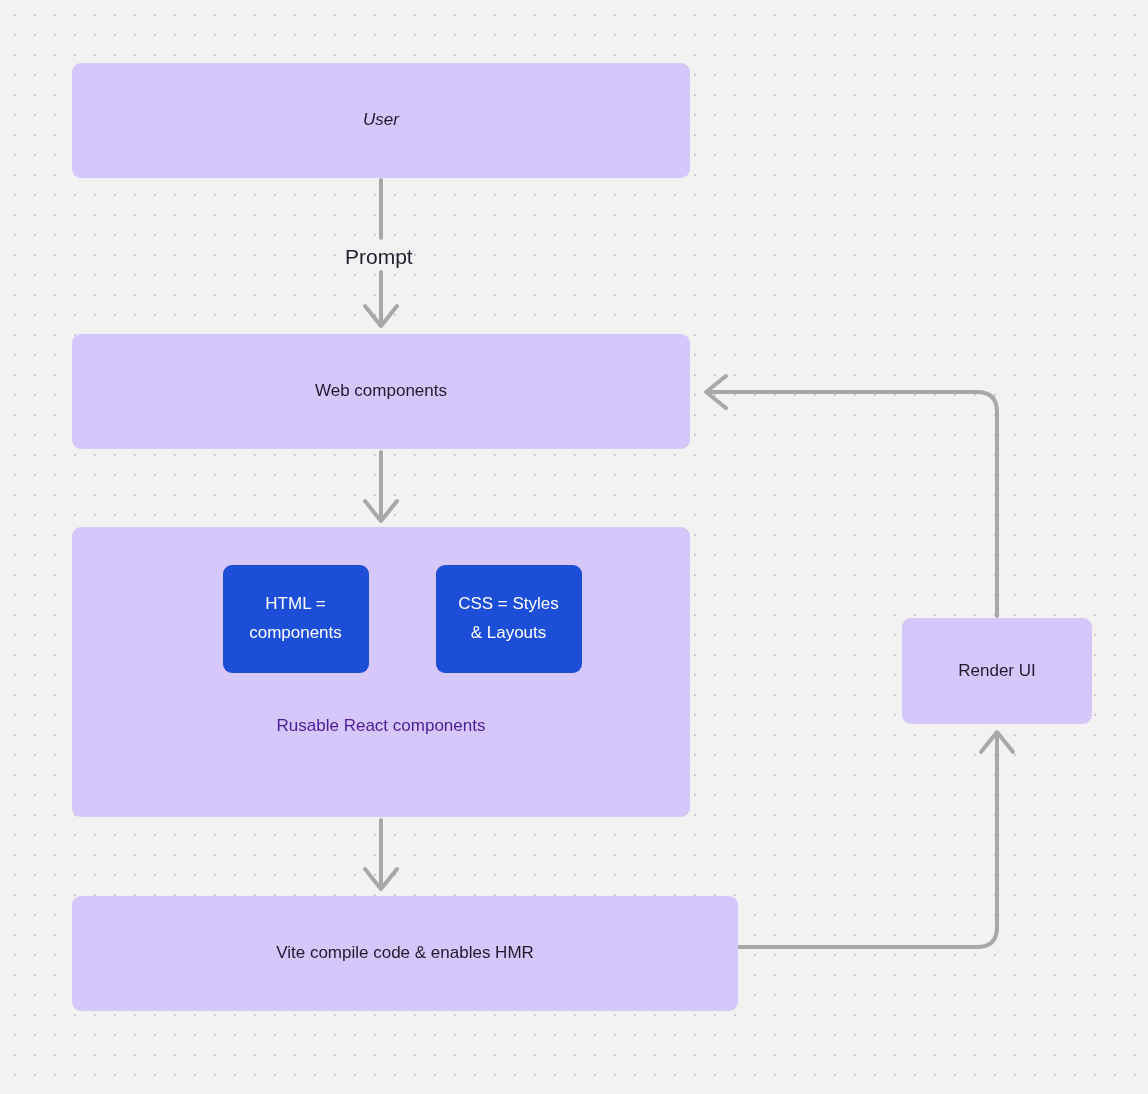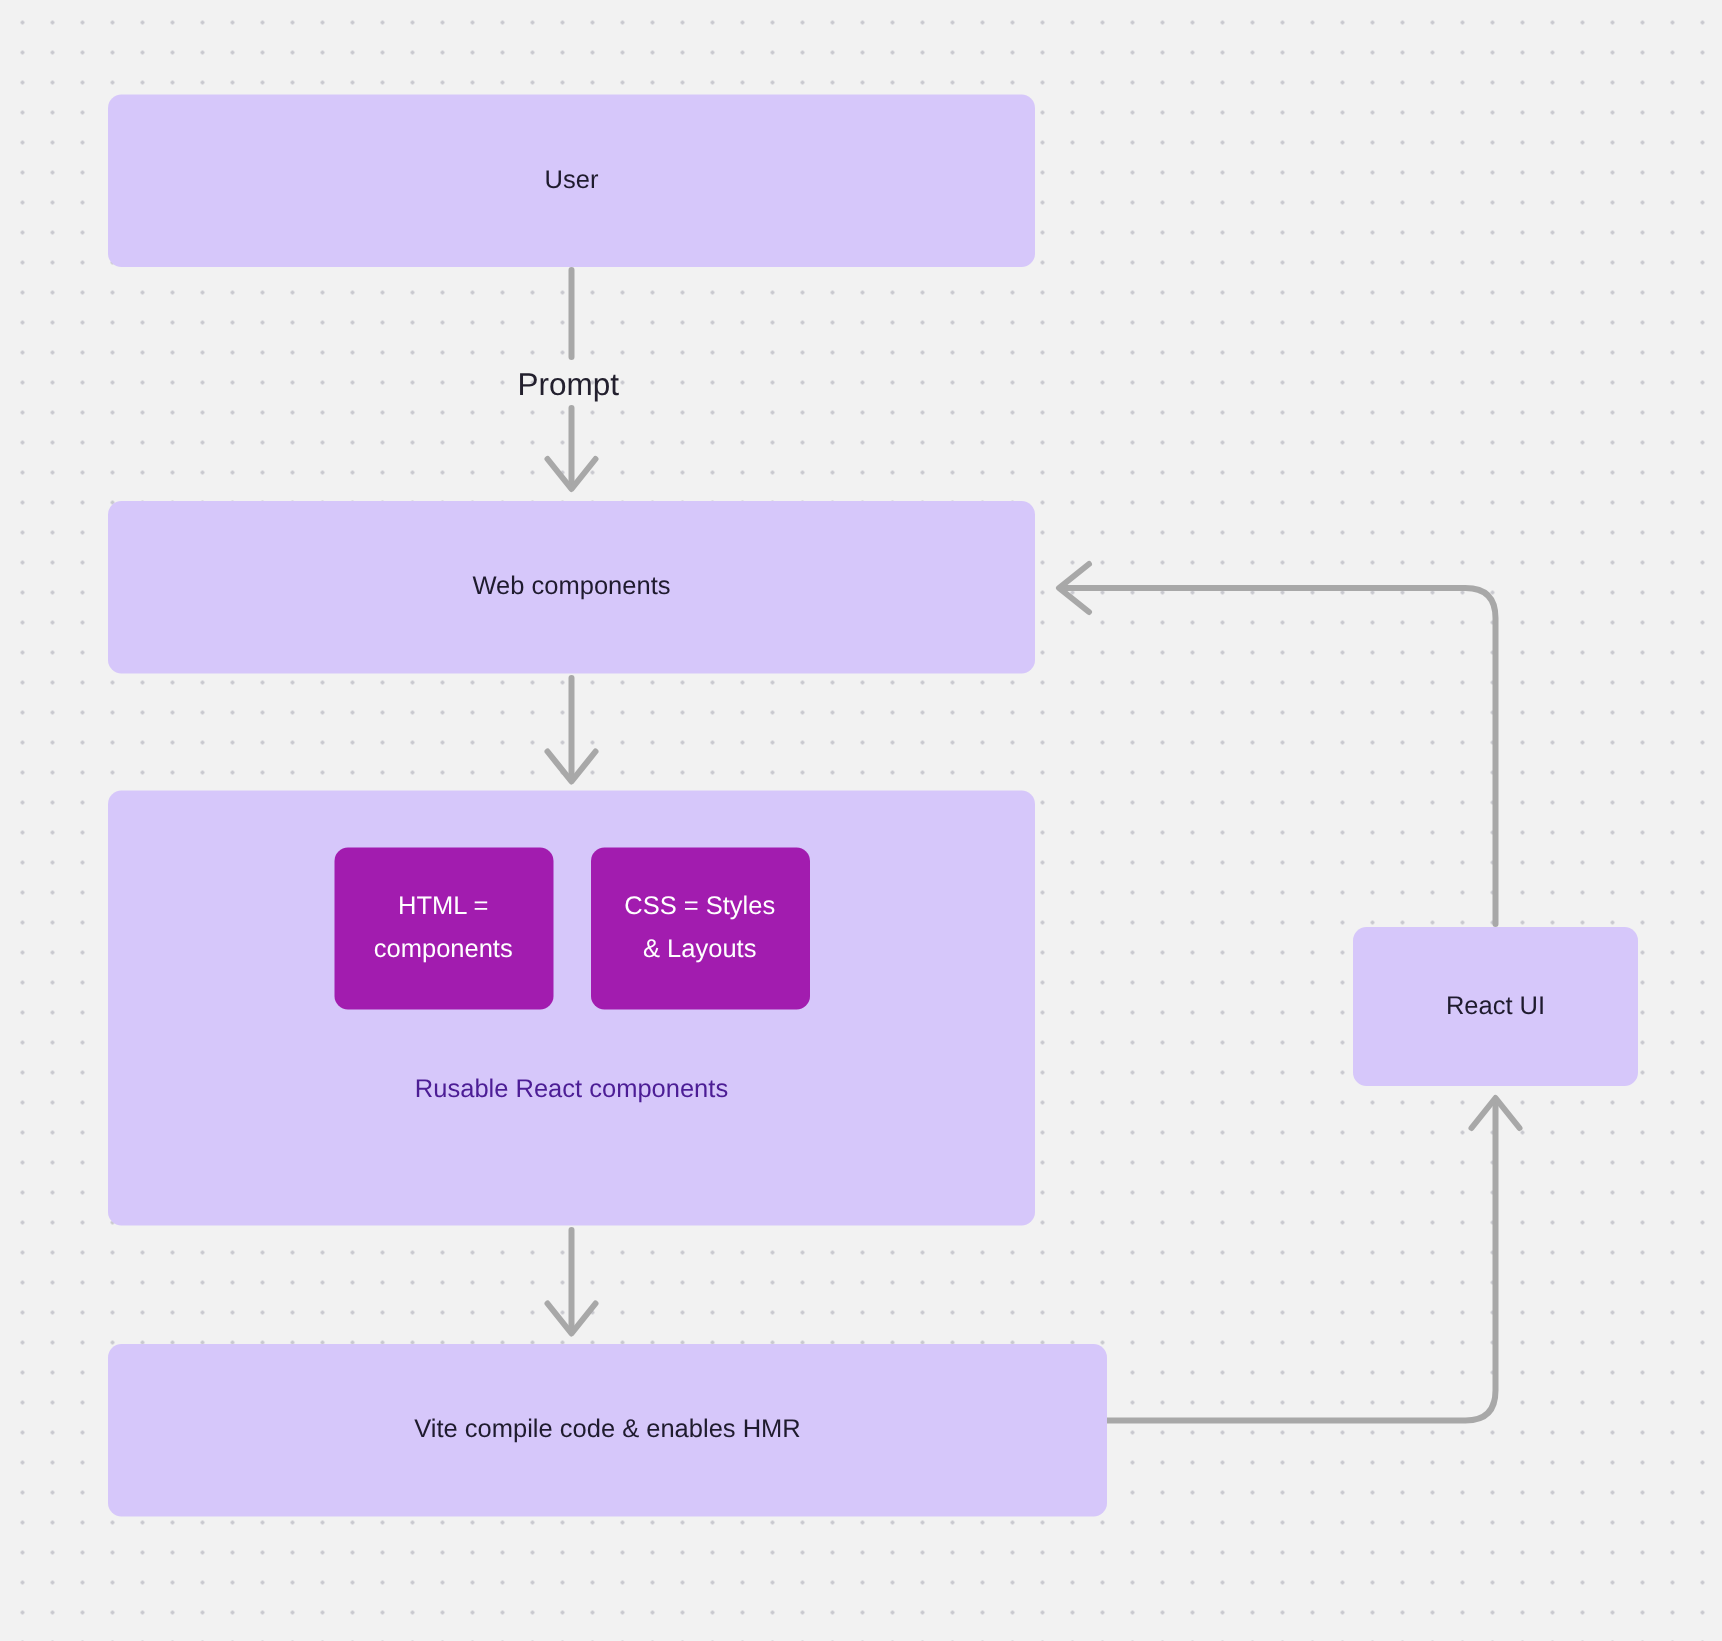--- a/index.html
+++ b/index.html
@@ -29,21 +29,21 @@
     align-items: center;
     justify-content: center;
     box-sizing: border-box;
     color: #1f1b2e;
     font-size: 17px;
     line-height: 1.35;
     text-align: center;
     user-select: none;
   }
 
-  .node-user        { left: 72px;  top: 63px;  width: 618px; height: 115px; }
+  .node-user        { left: 72px;  top: 63px;  width: 618px; height: 115px; font-style: italic; }
   .node-webapp      { left: 72px;  top: 334px; width: 618px; height: 115px; }
   .node-components  { left: 72px;  top: 527px; width: 618px; height: 290px; }
   .node-vite        { left: 72px;  top: 896px; width: 666px; height: 115px; }
   .node-render      { left: 902px; top: 618px; width: 190px; height: 106px; }
 
   
   .node-components {
     display: block;
     padding: 0;
   }
@@ -52,31 +52,32 @@
     left: 0;
     top: 38px;
     width: 100%;
     display: flex;
     justify-content: center;
     gap: 25px;
   }
   .chip {
     width: 146px;
     height: 108px;
-    background: #a21caf;
+    background: #1d4ed8;
     border-radius: 9px;
     color: #ffffff;
     font-size: 17px;
     line-height: 1.7;
     display: flex;
     align-items: center;
     justify-content: center;
     text-align: center;
     box-sizing: border-box;
     padding: 0 6px;
+    margin-left: 42px;
   }
   .group-caption {
     position: absolute;
     left: 0;
     top: 188px;
     width: 100%;
     text-align: center;
     font-size: 17px;
     color: #4c1d95;
   }
@@ -153,18 +154,18 @@
       </div>
     </div>
     <div class="group-caption">Rusable React components</div>
   </div>
 
   <div class="node node-vite">
     <span>Vite compile code &amp; enables HMR</span>
   </div>
 
   <div class="node node-render">
-    <span>React UI</span>
+    <span>Render UI</span>
   </div>
 
   <div class="edge-label edge-label-prompt">Prompt</div>
 
 </div>
 
 </body></html>

